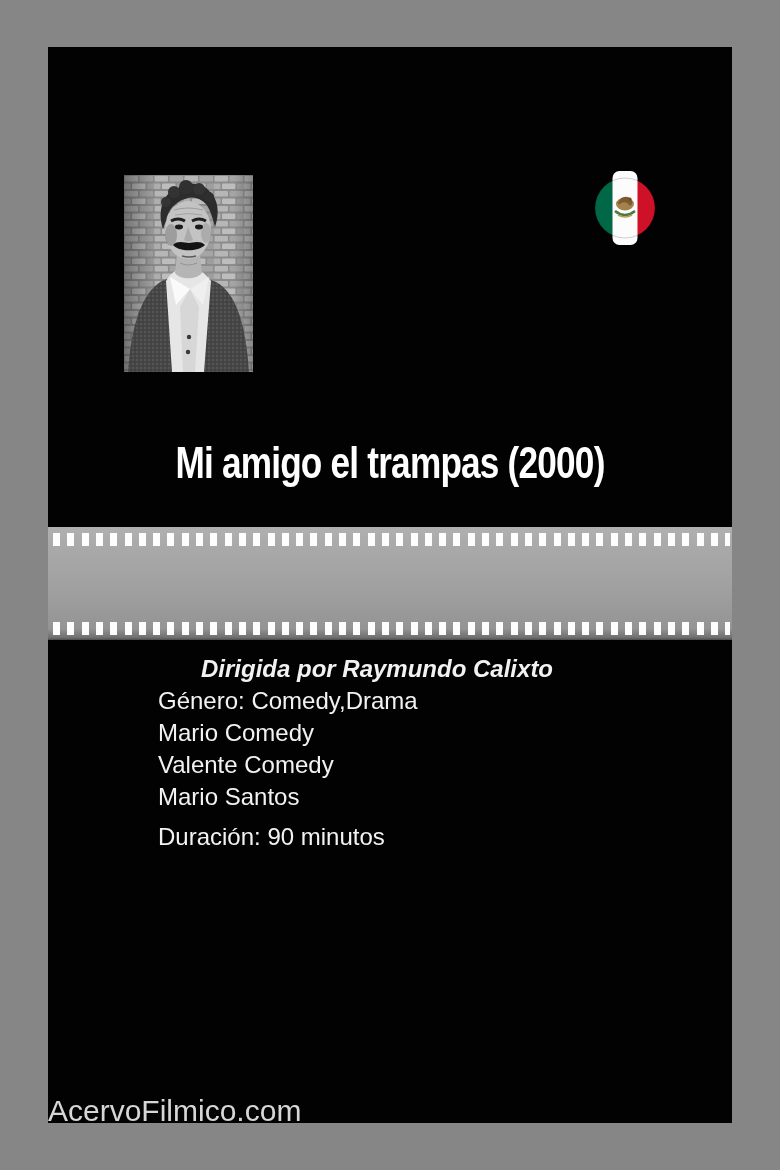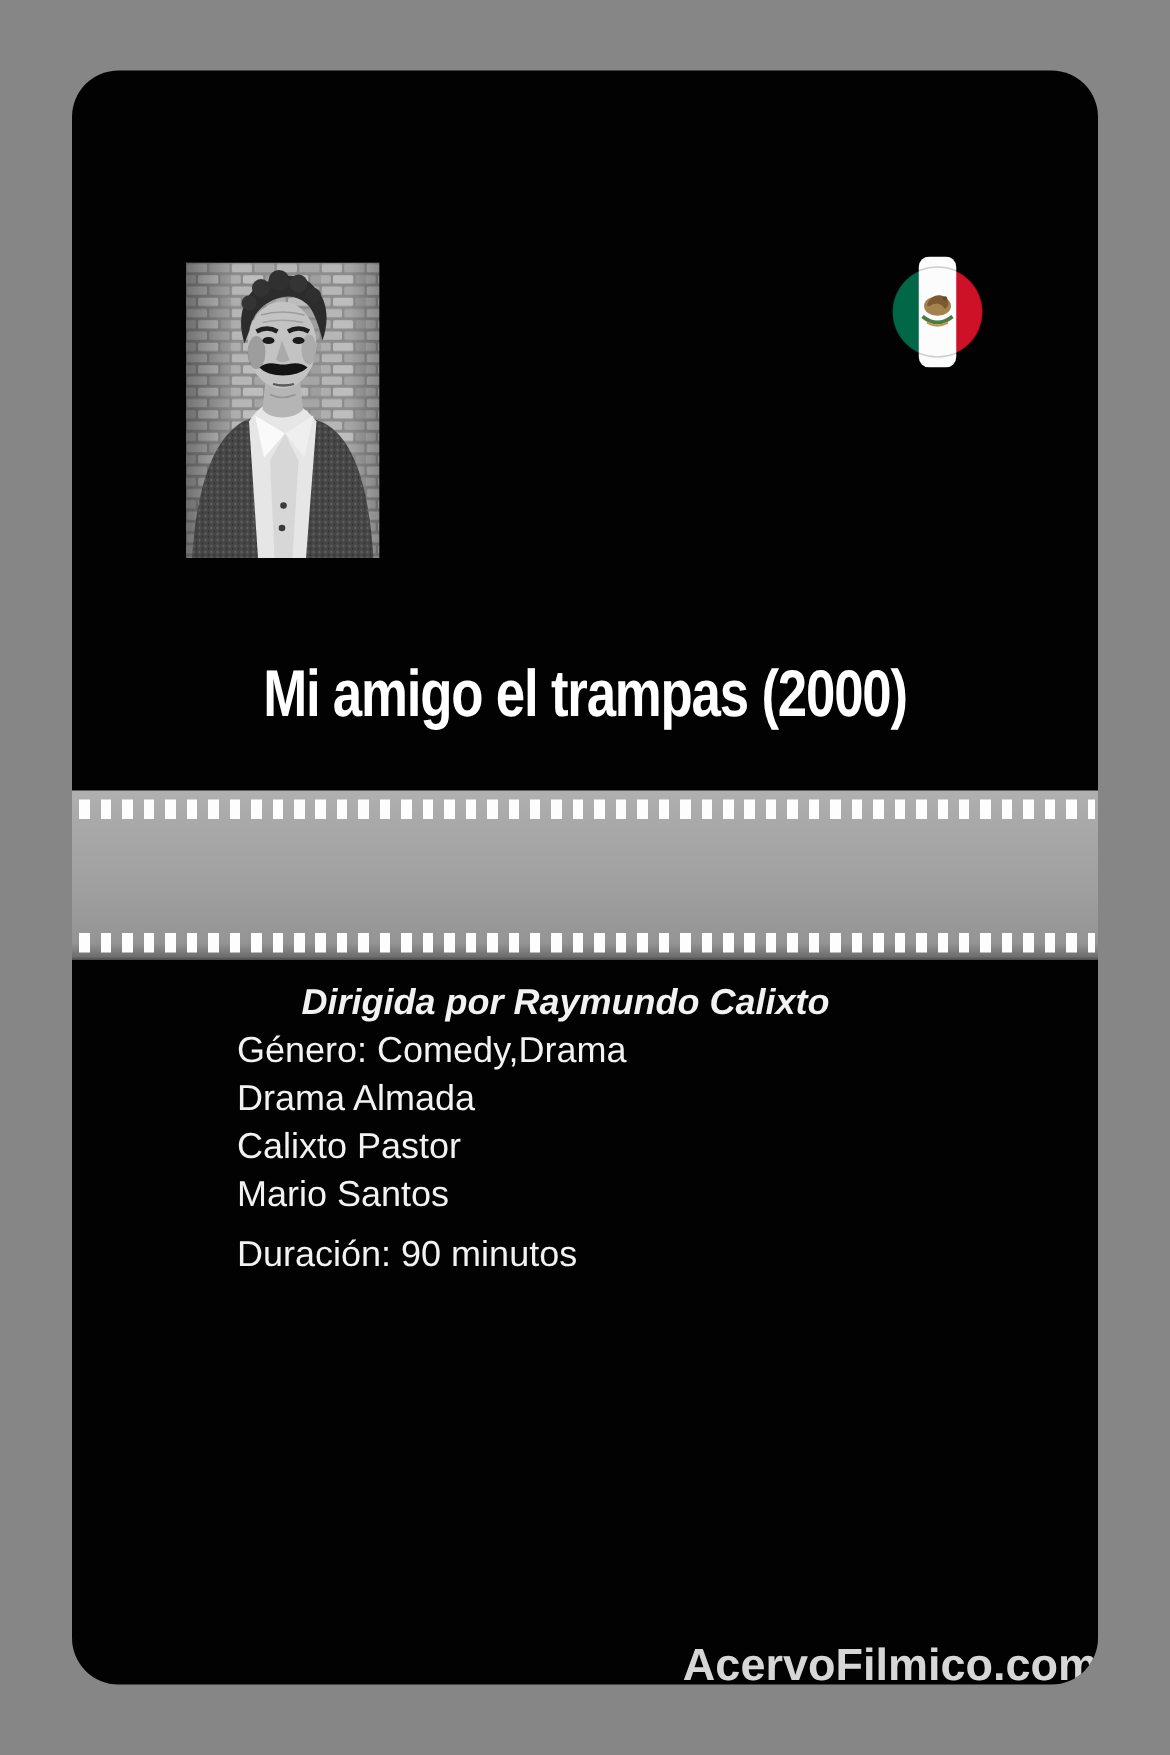--- a/index.html
+++ b/index.html
@@ -13,21 +13,20 @@
     width: 780px; height: 1170px;
     background: #868686;
     overflow: hidden;
   }
   .poster {
     position: absolute;
     left: 48px; top: 47px;
     width: 684px; height: 1076px;
     background: #020202;
     overflow: hidden;
-    border-radius: 31px;
   }
   .photo {
     position: absolute;
     left: 76px; top: 128px;
     width: 129px; height: 197px;
   }
   .photo svg { display: block; width: 100%; height: 100%; }
   .flag {
     position: absolute;
     left: 546px; top: 124px;
@@ -82,26 +81,25 @@
     font-weight: 700;
     font-style: italic;
     line-height: 32px;
     margin-left: 43px;
   }
   .duration-line { margin-top: 8px; }
   .footer {
     position: absolute;
     left: 0; bottom: -6px;
     width: 100%;
-    text-align: right;
+    text-align: left;
     color: #d6d6d6;
     font-size: 30px;
     line-height: 1.2;
     white-space: nowrap;
-    font-weight: bold;
   }
 </style>
 </head>
 <body>
 
 <div class="frame">
   <div class="poster">
 
     <div class="photo">
       <svg viewBox="0 0 129 197" xmlns="http://www.w3.org/2000/svg">
@@ -195,22 +193,22 @@
     <h1 class="title">Mi amigo el trampas (2000)</h1>
 
     <div class="filmstrip">
       <div class="perf-row perf-top"></div>
       <div class="perf-row perf-bottom"></div>
     </div>
 
     <div class="credits">
       <div class="credit-line director-line">Dirigida por Raymundo Calixto</div>
       <div class="credit-line">Género: Comedy,Drama</div>
-      <div class="credit-line">Drama Almada</div>
-      <div class="credit-line">Calixto Pastor</div>
+      <div class="credit-line">Mario Comedy</div>
+      <div class="credit-line">Valente Comedy</div>
       <div class="credit-line">Mario Santos</div>
       <div class="credit-line duration-line">Duración: 90 minutos</div>
     </div>
 
     <div class="footer">AcervoFilmico.com</div>
 
   </div>
 </div>
 
 </body></html>

